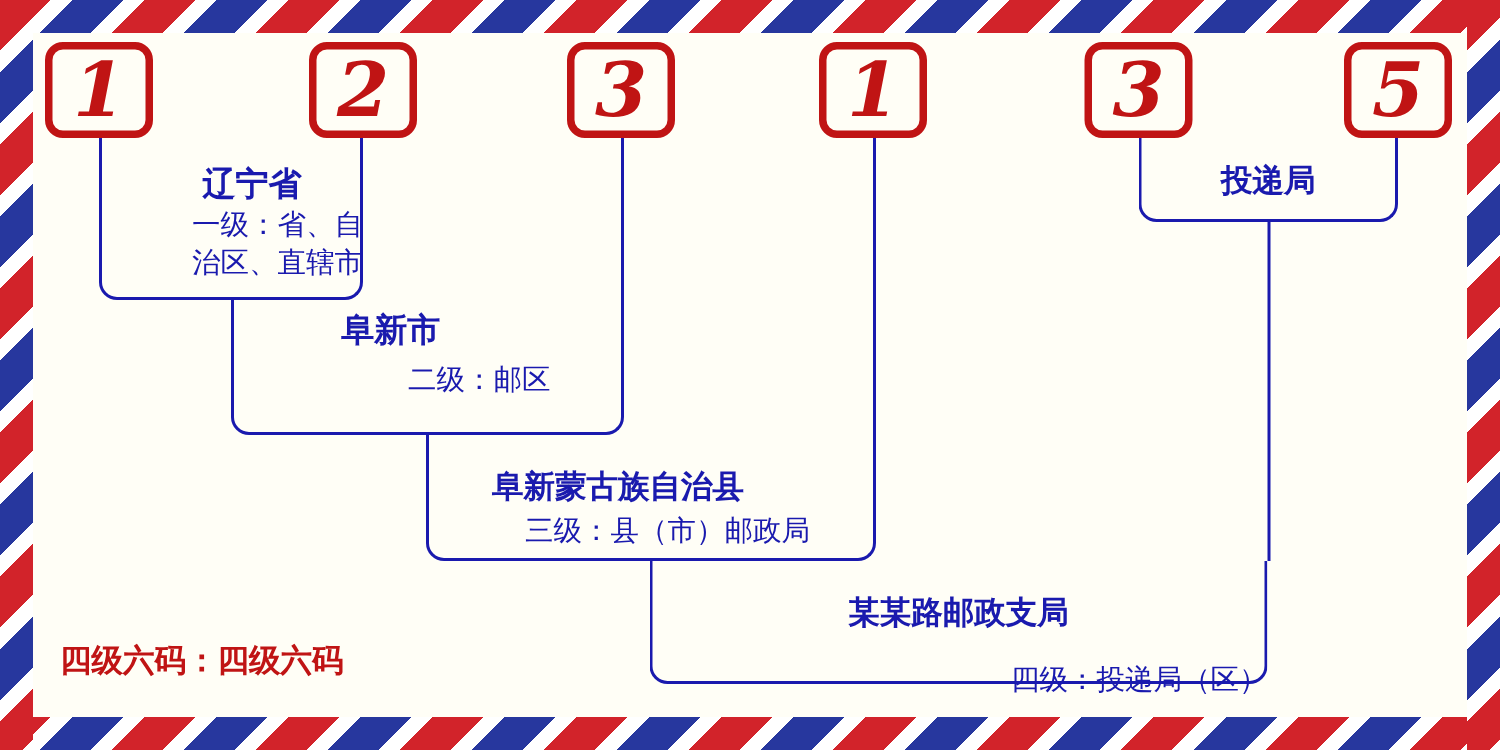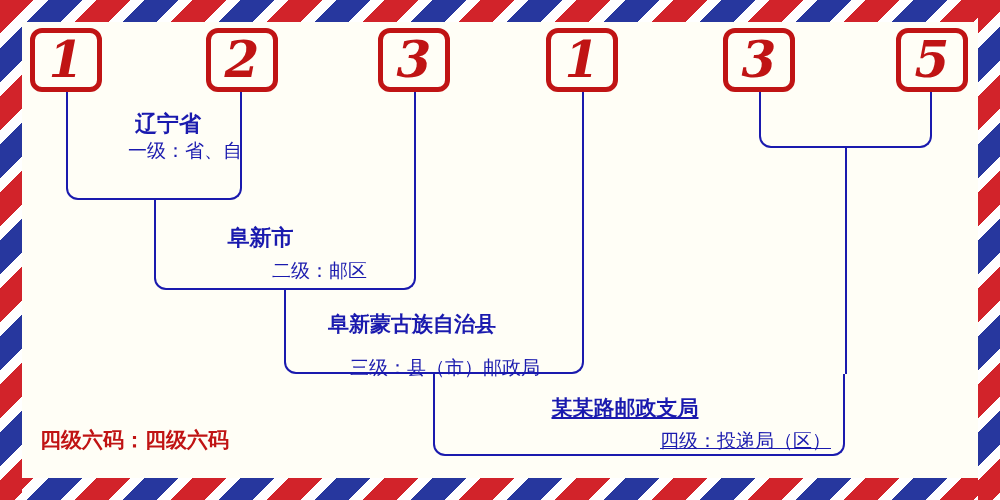--- a/index.html
+++ b/index.html
@@ -83,40 +83,44 @@
     <span class="digit">3</span>
   </div>
   <div class="digit-box" style="left:896px;">
     <span class="digit">5</span>
   </div>
 
   <div class="u-bracket" style="left:66px;top:92px;width:176px;height:108px;"></div>
   <div class="label" style="left:66px;top:110px;width:148px;margin-left:28px;">
     <div class="name">辽宁省</div>
     <div class="desc">一级：省、自</div>
+    <div class="desc">治区、直辖市</div>
   </div>
 
   <div class="vline" style="left:414px;top:92px;height:108px;"></div>
   <div class="u-bracket" style="left:154px;top:200px;width:262px;height:90px;"></div>
-  <div class="label" style="left:154px;top:224px;width:213px;">
+  <div class="label" style="left:154px;top:207px;width:213px;">
     <div class="name">阜新市</div>
     <div class="desc" style="margin-top:6px;padding-left:36px;">二级：邮区</div>
   </div>
 
   <div class="vline" style="left:582px;top:92px;height:198px;"></div>
   <div class="u-bracket" style="left:284px;top:290px;width:300px;height:84px;"></div>
   <div class="label small-name" style="left:284px;top:310px;width:256px;">
     <div class="name">阜新蒙古族自治县</div>
-    <div class="desc" style="margin-top:17px;">三级：县（市）邮政局</div>
+    <div class="desc" style="margin-top:4px;">三级：县（市）邮政局</div>
   </div>
 
   <div class="u-bracket" style="left:759px;top:92px;width:173px;height:56px;"></div>
+  <div class="label small-name" style="left:759px;top:106px;width:173px;">
+    <div class="name">投递局</div>
+  </div>
 
   <div class="vline" style="left:845px;top:148px;height:226px;"></div>
   <div class="u-bracket" style="left:433px;top:374px;width:412px;height:82px;"></div>
-  <div class="label small-name" style="left:419px;top:394px;width:412px;text-decoration:underline;">
+  <div class="label small-name" style="left:433px;top:394px;width:412px;">
     <div class="name">某某路邮政支局</div>
-    <div class="desc" style="margin-top:6px;">四级：投递局（区）</div>
+    <div class="desc" style="margin-top:19px;">四级：投递局（区）</div>
   </div>
 
   <div class="footer-note">四级六码：四级六码</div>
 
 </div>
 
 </body></html>

